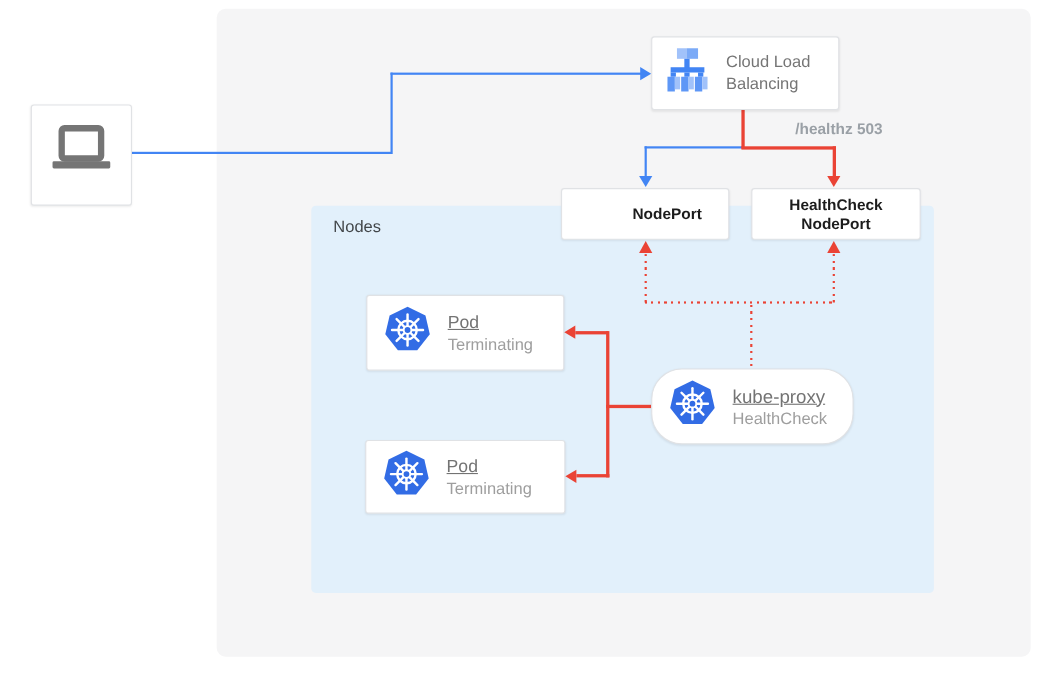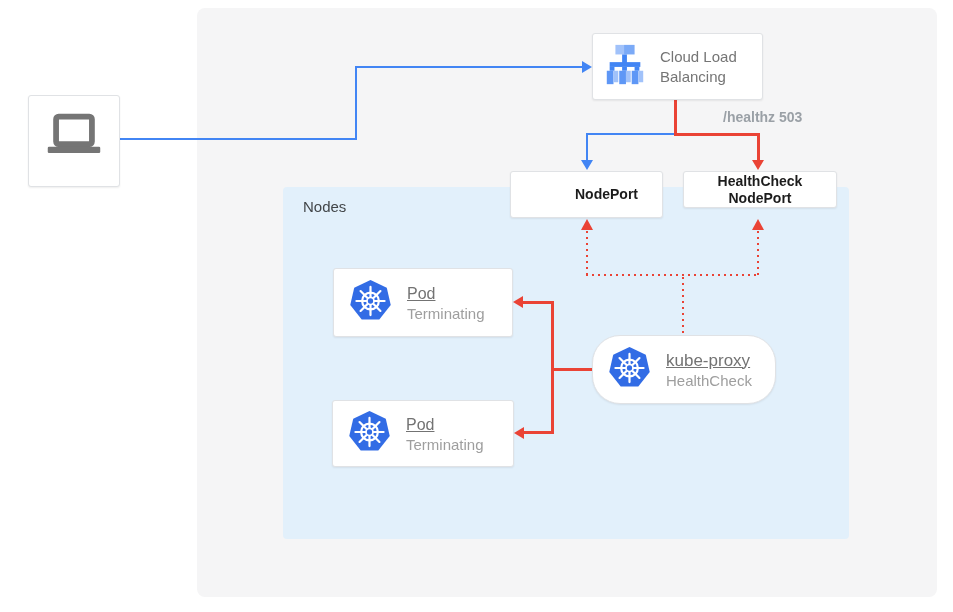--- a/index.html
+++ b/index.html
@@ -18,21 +18,21 @@
   .flexrow { display:flex; align-items:center; }
   .flexcenter { display:flex; align-items:center; justify-content:center; }
 
   .laptop-card { left:28px; top:95px; width:92px; height:92px; }
 
   .clb-card { left:592px; top:33px; width:171px; height:67px; padding-left:9px; gap:12px; }
   .clb-text { font-size:15px; line-height:20px; color:#757575; width:84px; }
 
   .port-card { font-weight:bold; font-size:14px; color:#1c1c1c; text-align:center; line-height:17px; }
   .nodeport-card { left:510px; top:171px; width:153px; height:47px;padding-left:40px; }
-  .healthcheck-card { left:683px; top:171px; width:154px; height:37px; }
+  .healthcheck-card { left:683px; top:171px; width:154px; height:47px; }
   .healthcheck-card .wrap { width:112px; }
 
   .k8s-card { padding-left:14px; gap:14px; }
   .pod1-card { left:333px; top:268px; width:180px; height:69px; }
   .pod2-card { left:332px; top:400px; width:182px; height:67px; }
   .kproxy-card { left:592px; top:335px; width:184px; height:69px;border-radius:28px; }
   .k8s-title { font-size:16px; color:#737373; line-height:21px;text-decoration:underline; }
   .kproxy-card .k8s-title { font-size:17px; }
   .k8s-sub { font-size:15px; color:#9e9e9e; line-height:19px; }
 

